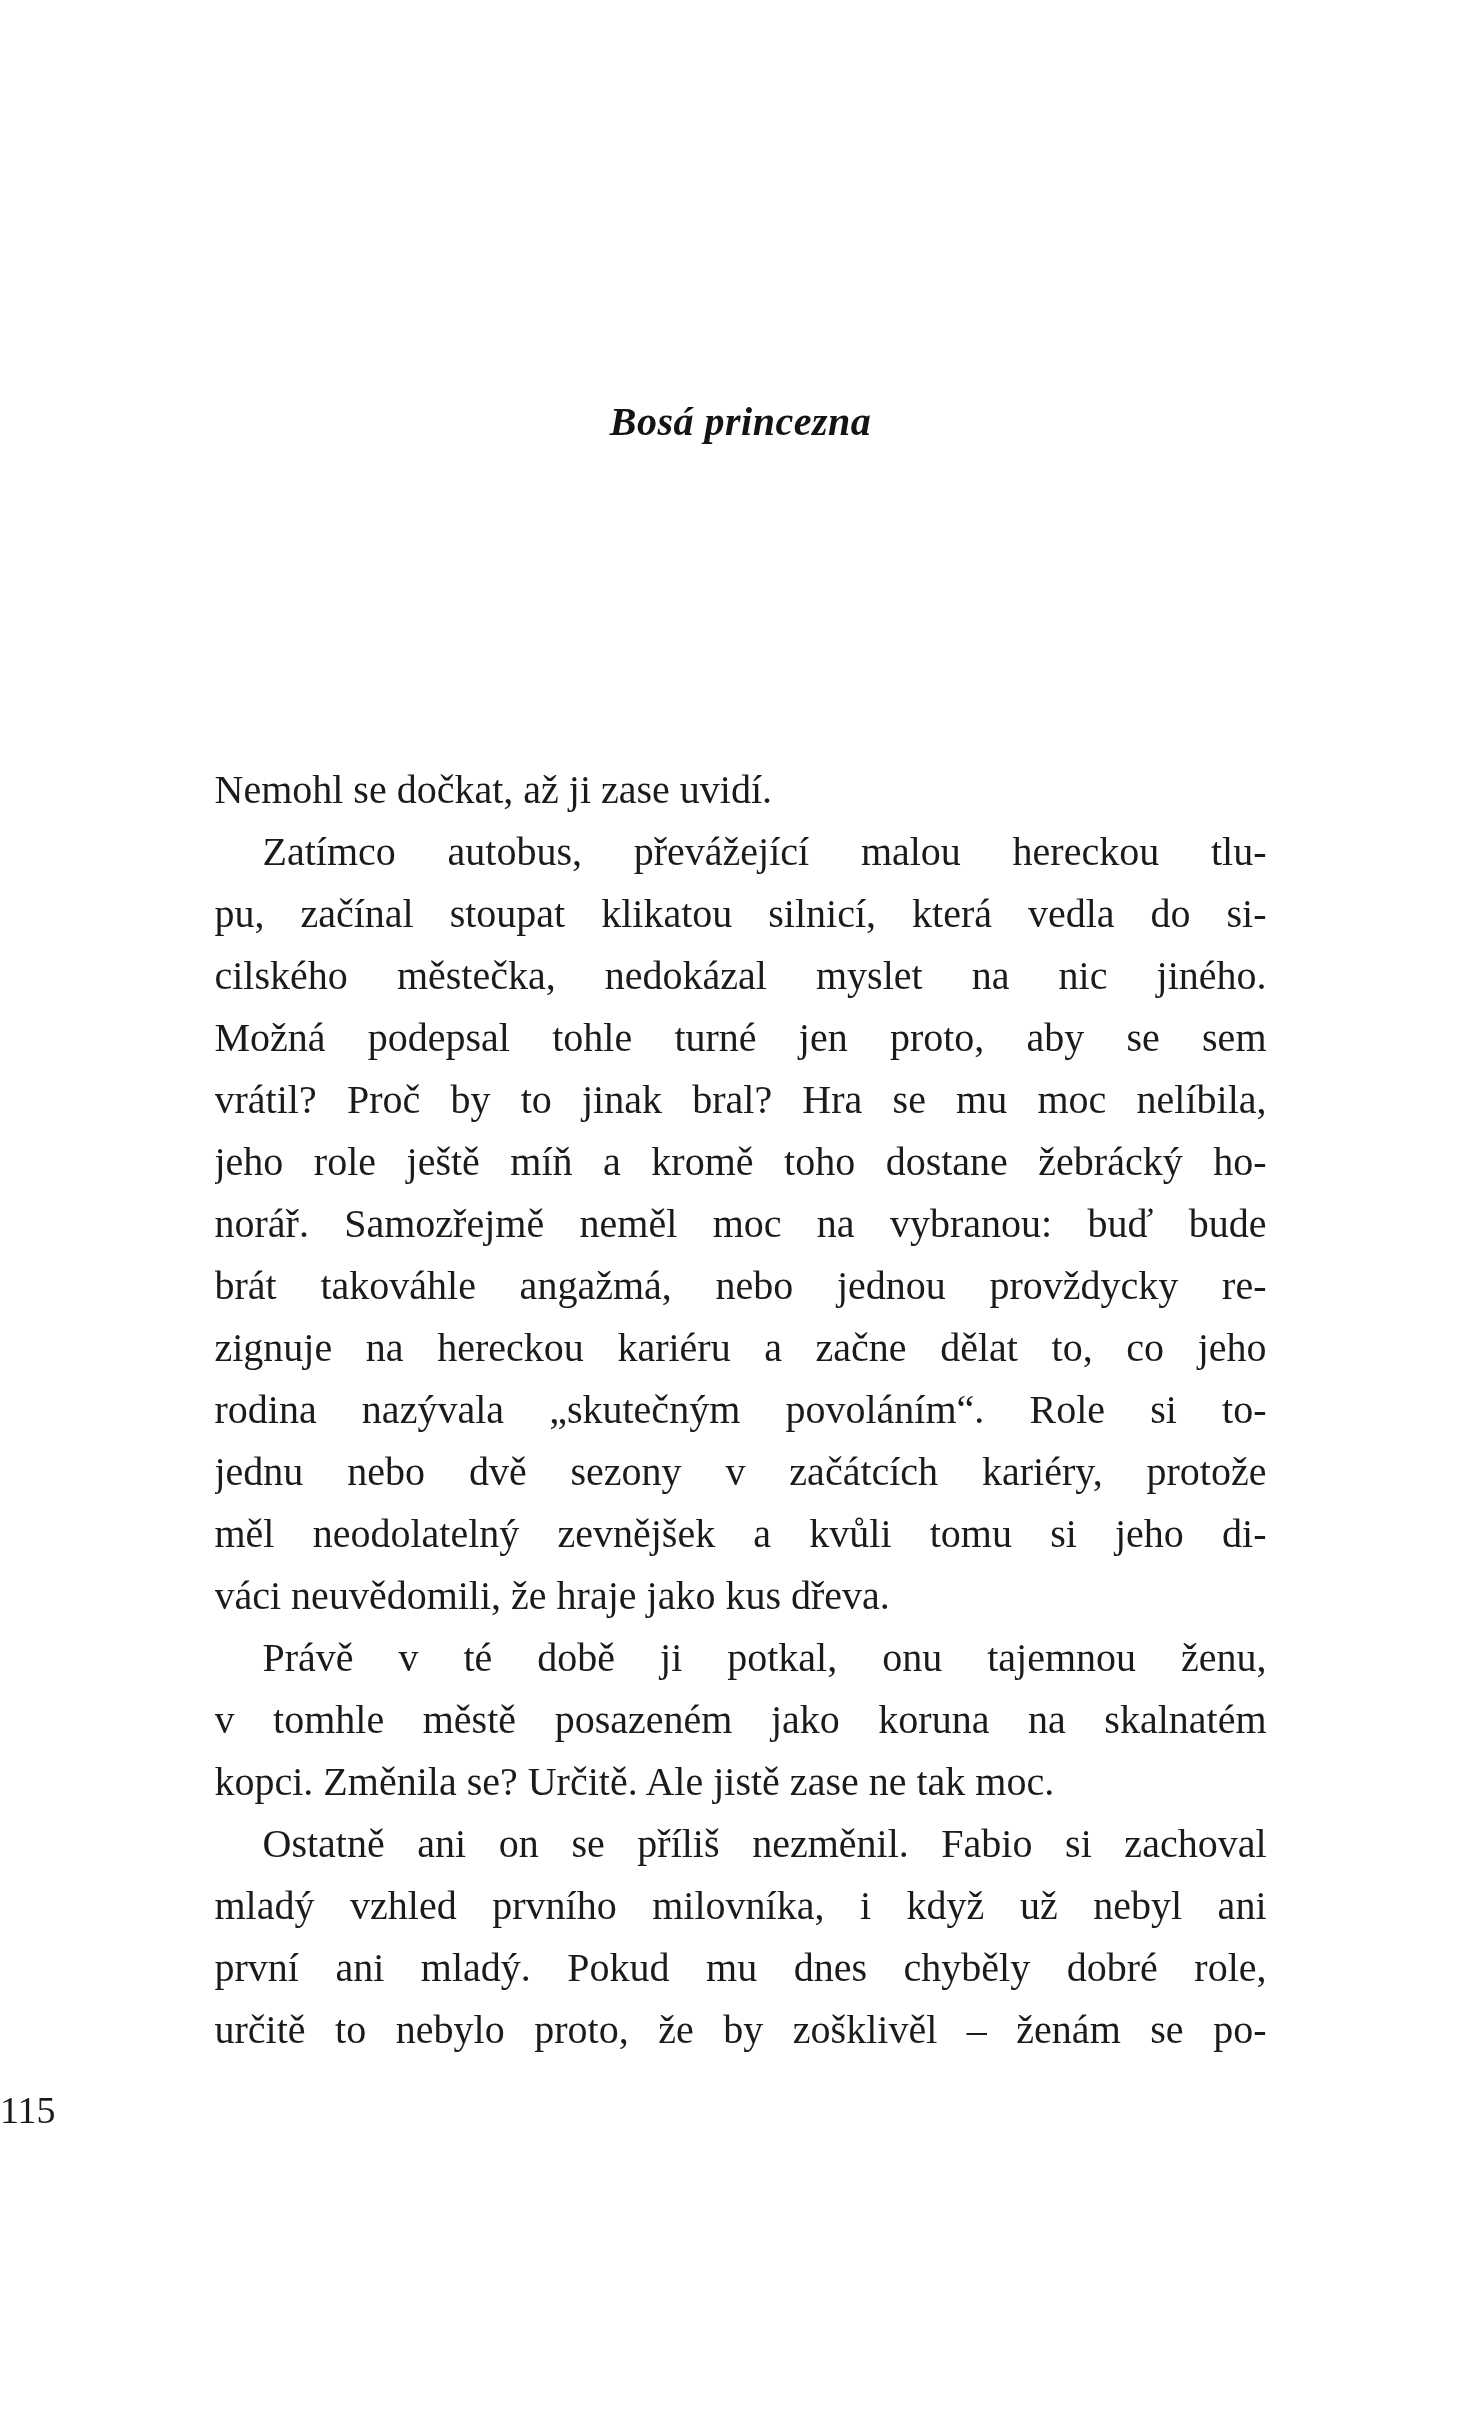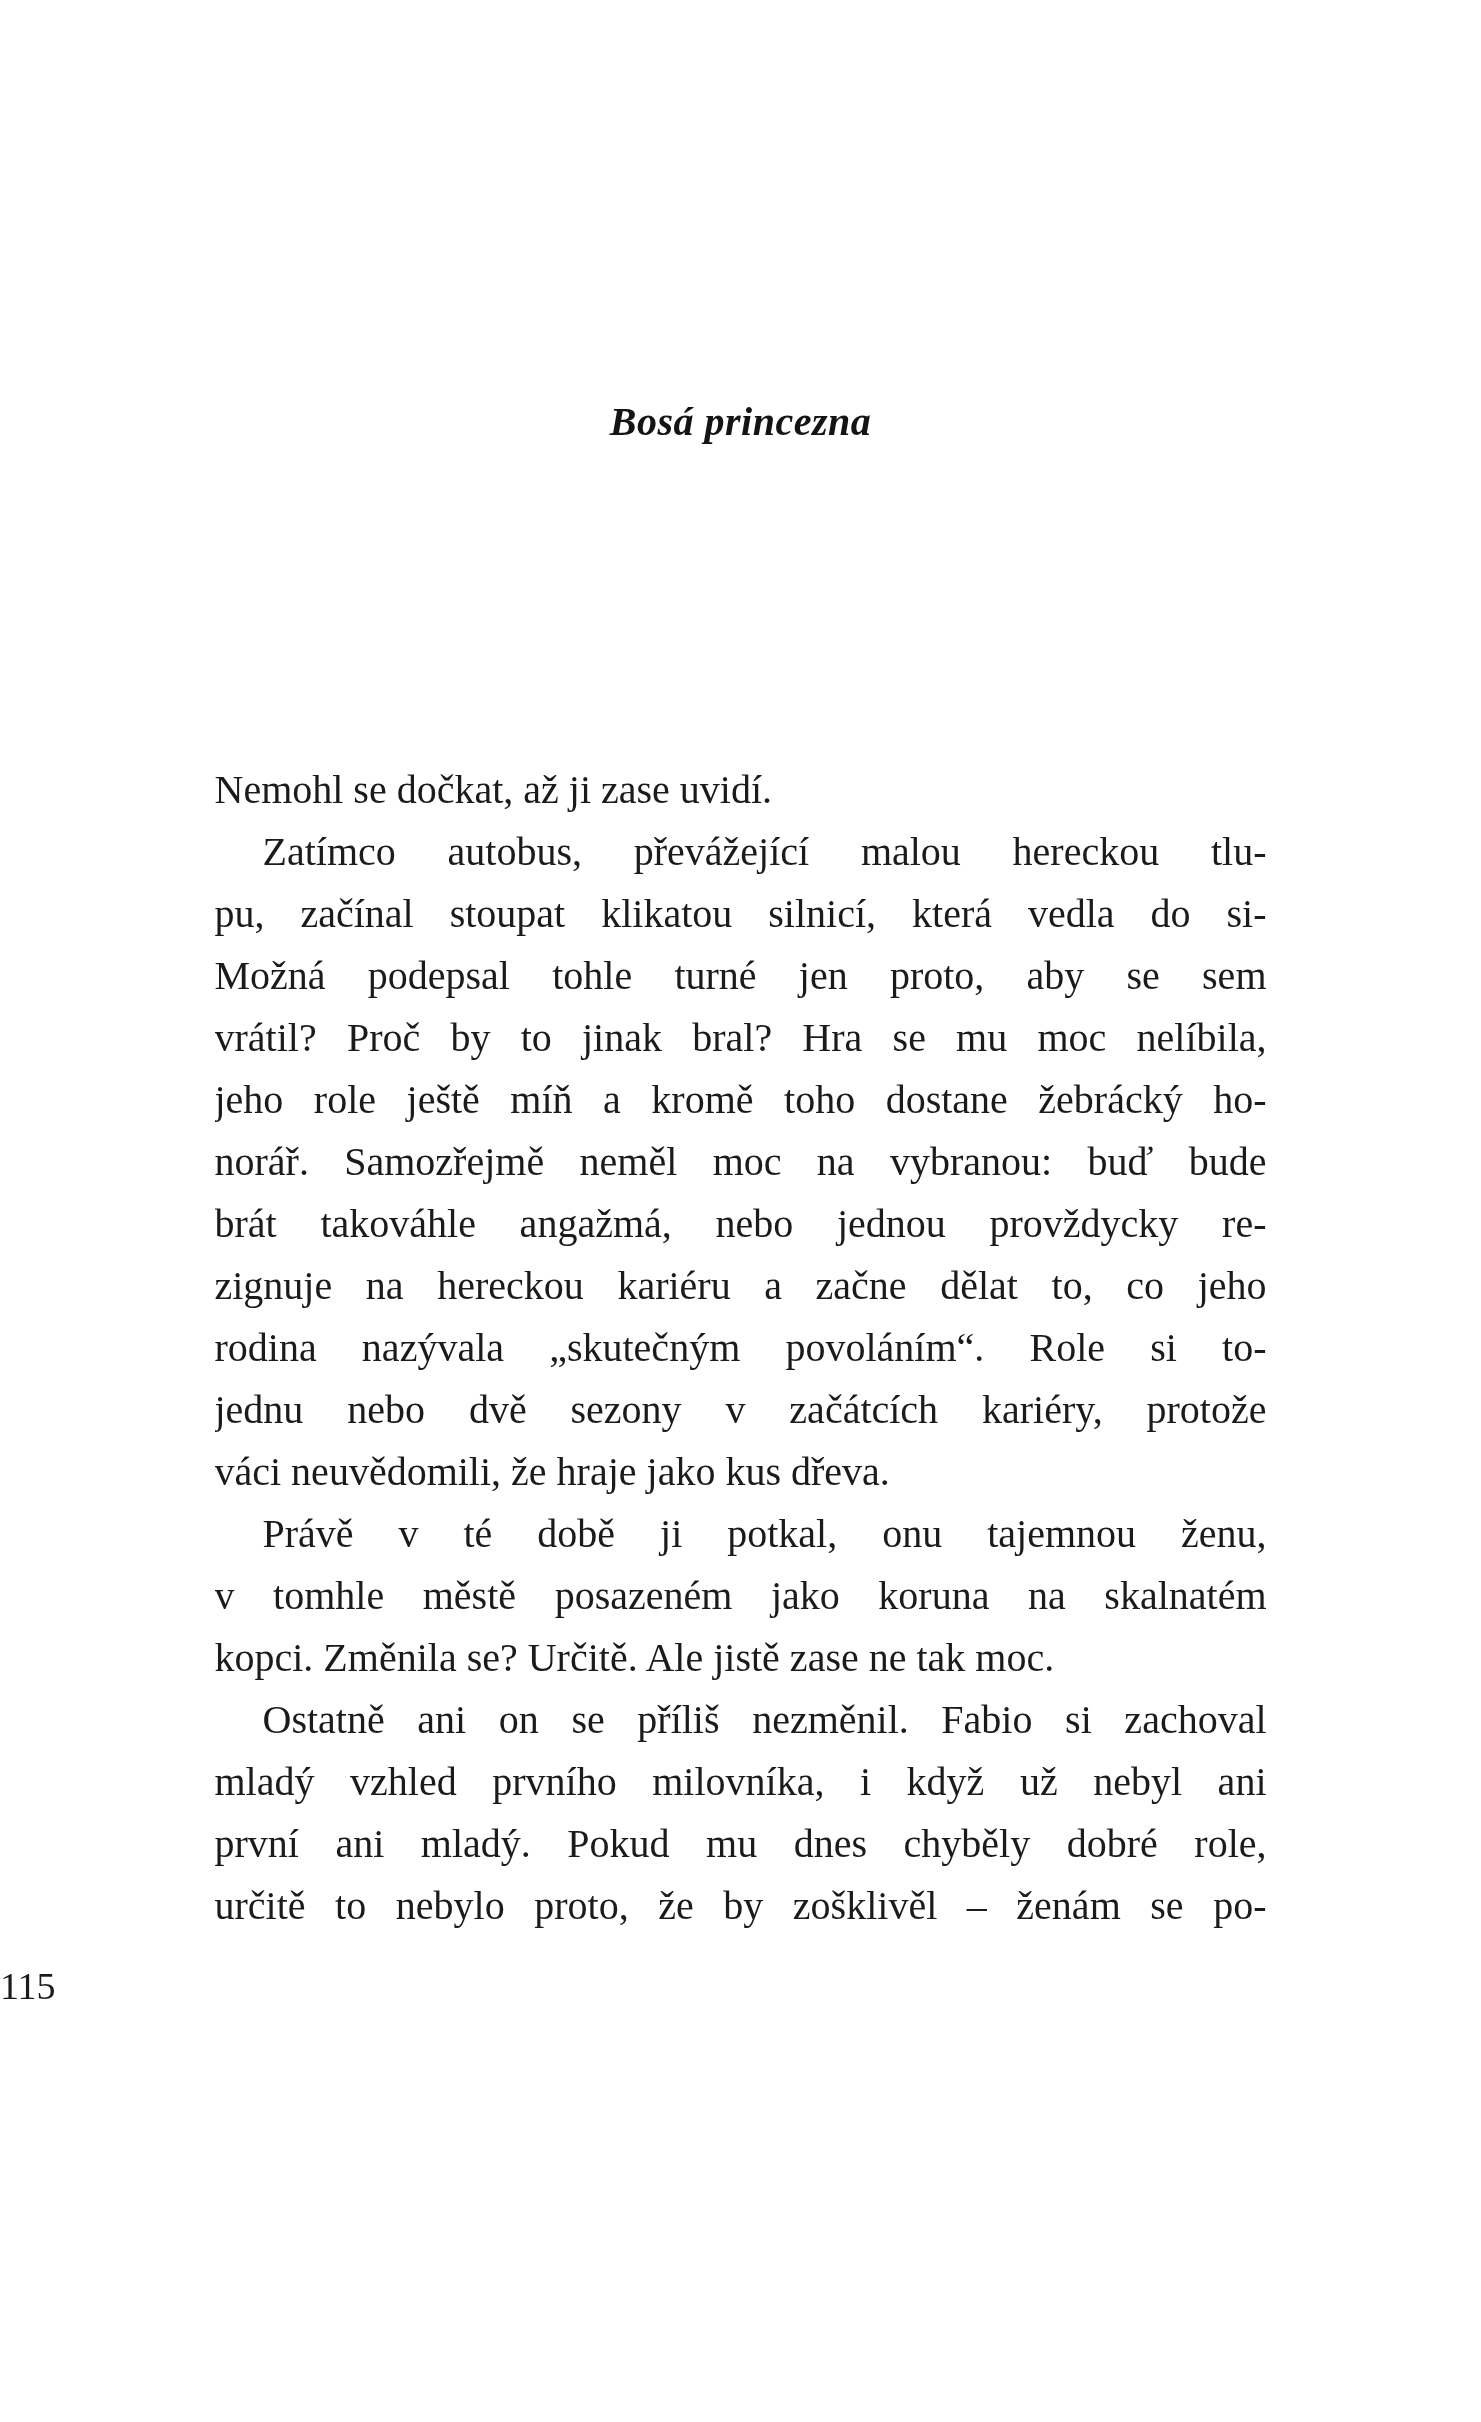--- a/index.html
+++ b/index.html
@@ -60,28 +60,30 @@
 </head>
 <body>
 
 <div class="page">
   <h1 class="chapter-title">Bosá princezna</h1>
 
   <div class="text-block">
       <div class="line para-end">Nemohl se dočkat, až ji zase uvidí.</div>
       <div class="line indent">Zatímco autobus, převážející malou hereckou tlu-</div>
       <div class="line">pu, začínal stoupat klikatou silnicí, která vedla do si-</div>
+      <div class="line">cilského městečka, nedokázal myslet na nic jiného.</div>
       <div class="line">Možná podepsal tohle turné jen proto, aby se sem</div>
       <div class="line">vrátil? Proč by to jinak bral? Hra se mu moc nelíbila,</div>
       <div class="line">jeho role ještě míň a kromě toho dostane žebrácký ho-</div>
       <div class="line">norář. Samozřejmě neměl moc na vybranou: buď bude</div>
       <div class="line">brát takováhle angažmá, nebo jednou provždycky re-</div>
       <div class="line">zignuje na hereckou kariéru a začne dělat to, co jeho</div>
       <div class="line">rodina nazývala „skutečným povoláním“. Role si to-</div>
       <div class="line">jednu nebo dvě sezony v začátcích kariéry, protože</div>
+      <div class="line">měl neodolatelný zevnějšek a kvůli tomu si jeho di-</div>
       <div class="line para-end">váci neuvědomili, že hraje jako kus dřeva.</div>
       <div class="line indent">Právě v té době ji potkal, onu tajemnou ženu,</div>
       <div class="line">v tomhle městě posazeném jako koruna na skalnatém</div>
       <div class="line para-end">kopci. Změnila se? Určitě. Ale jistě zase ne tak moc.</div>
       <div class="line indent">Ostatně ani on se příliš nezměnil. Fabio si zachoval</div>
       <div class="line">mladý vzhled prvního milovníka, i když už nebyl ani</div>
       <div class="line">první ani mladý. Pokud mu dnes chyběly dobré role,</div>
       <div class="line">určitě to nebylo proto, že by zošklivěl – ženám se po-</div>
     </div>
 

